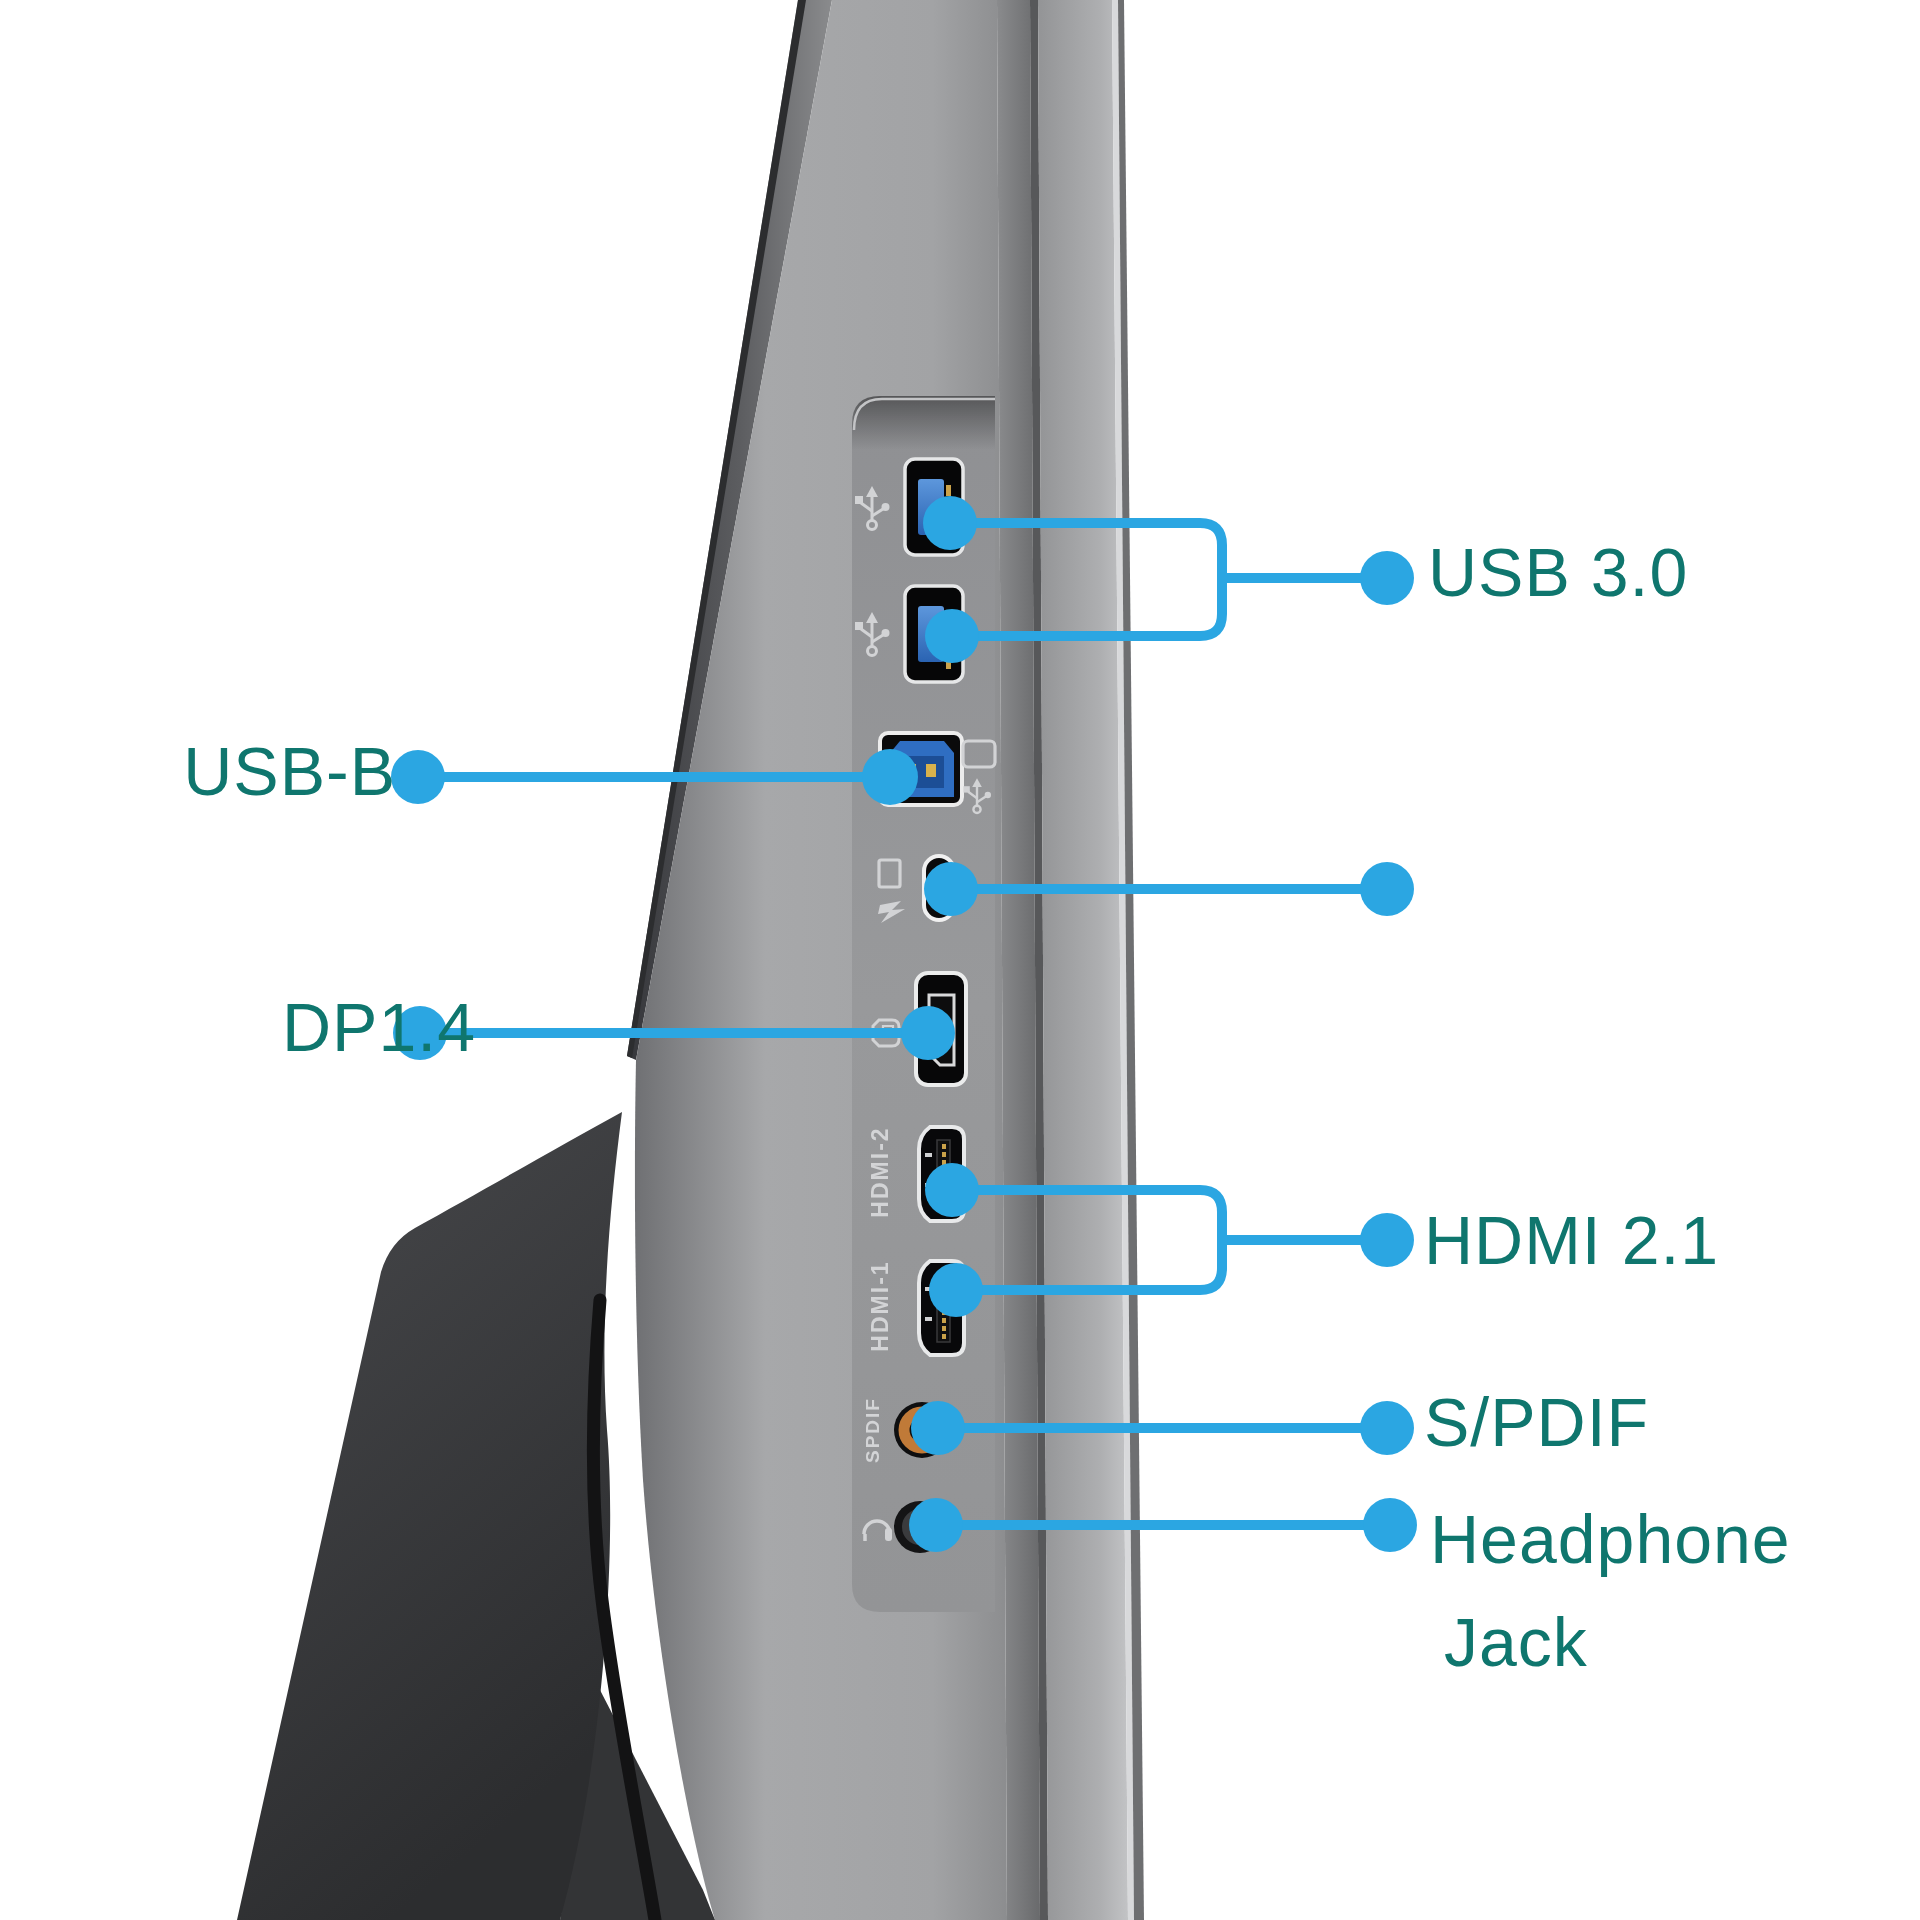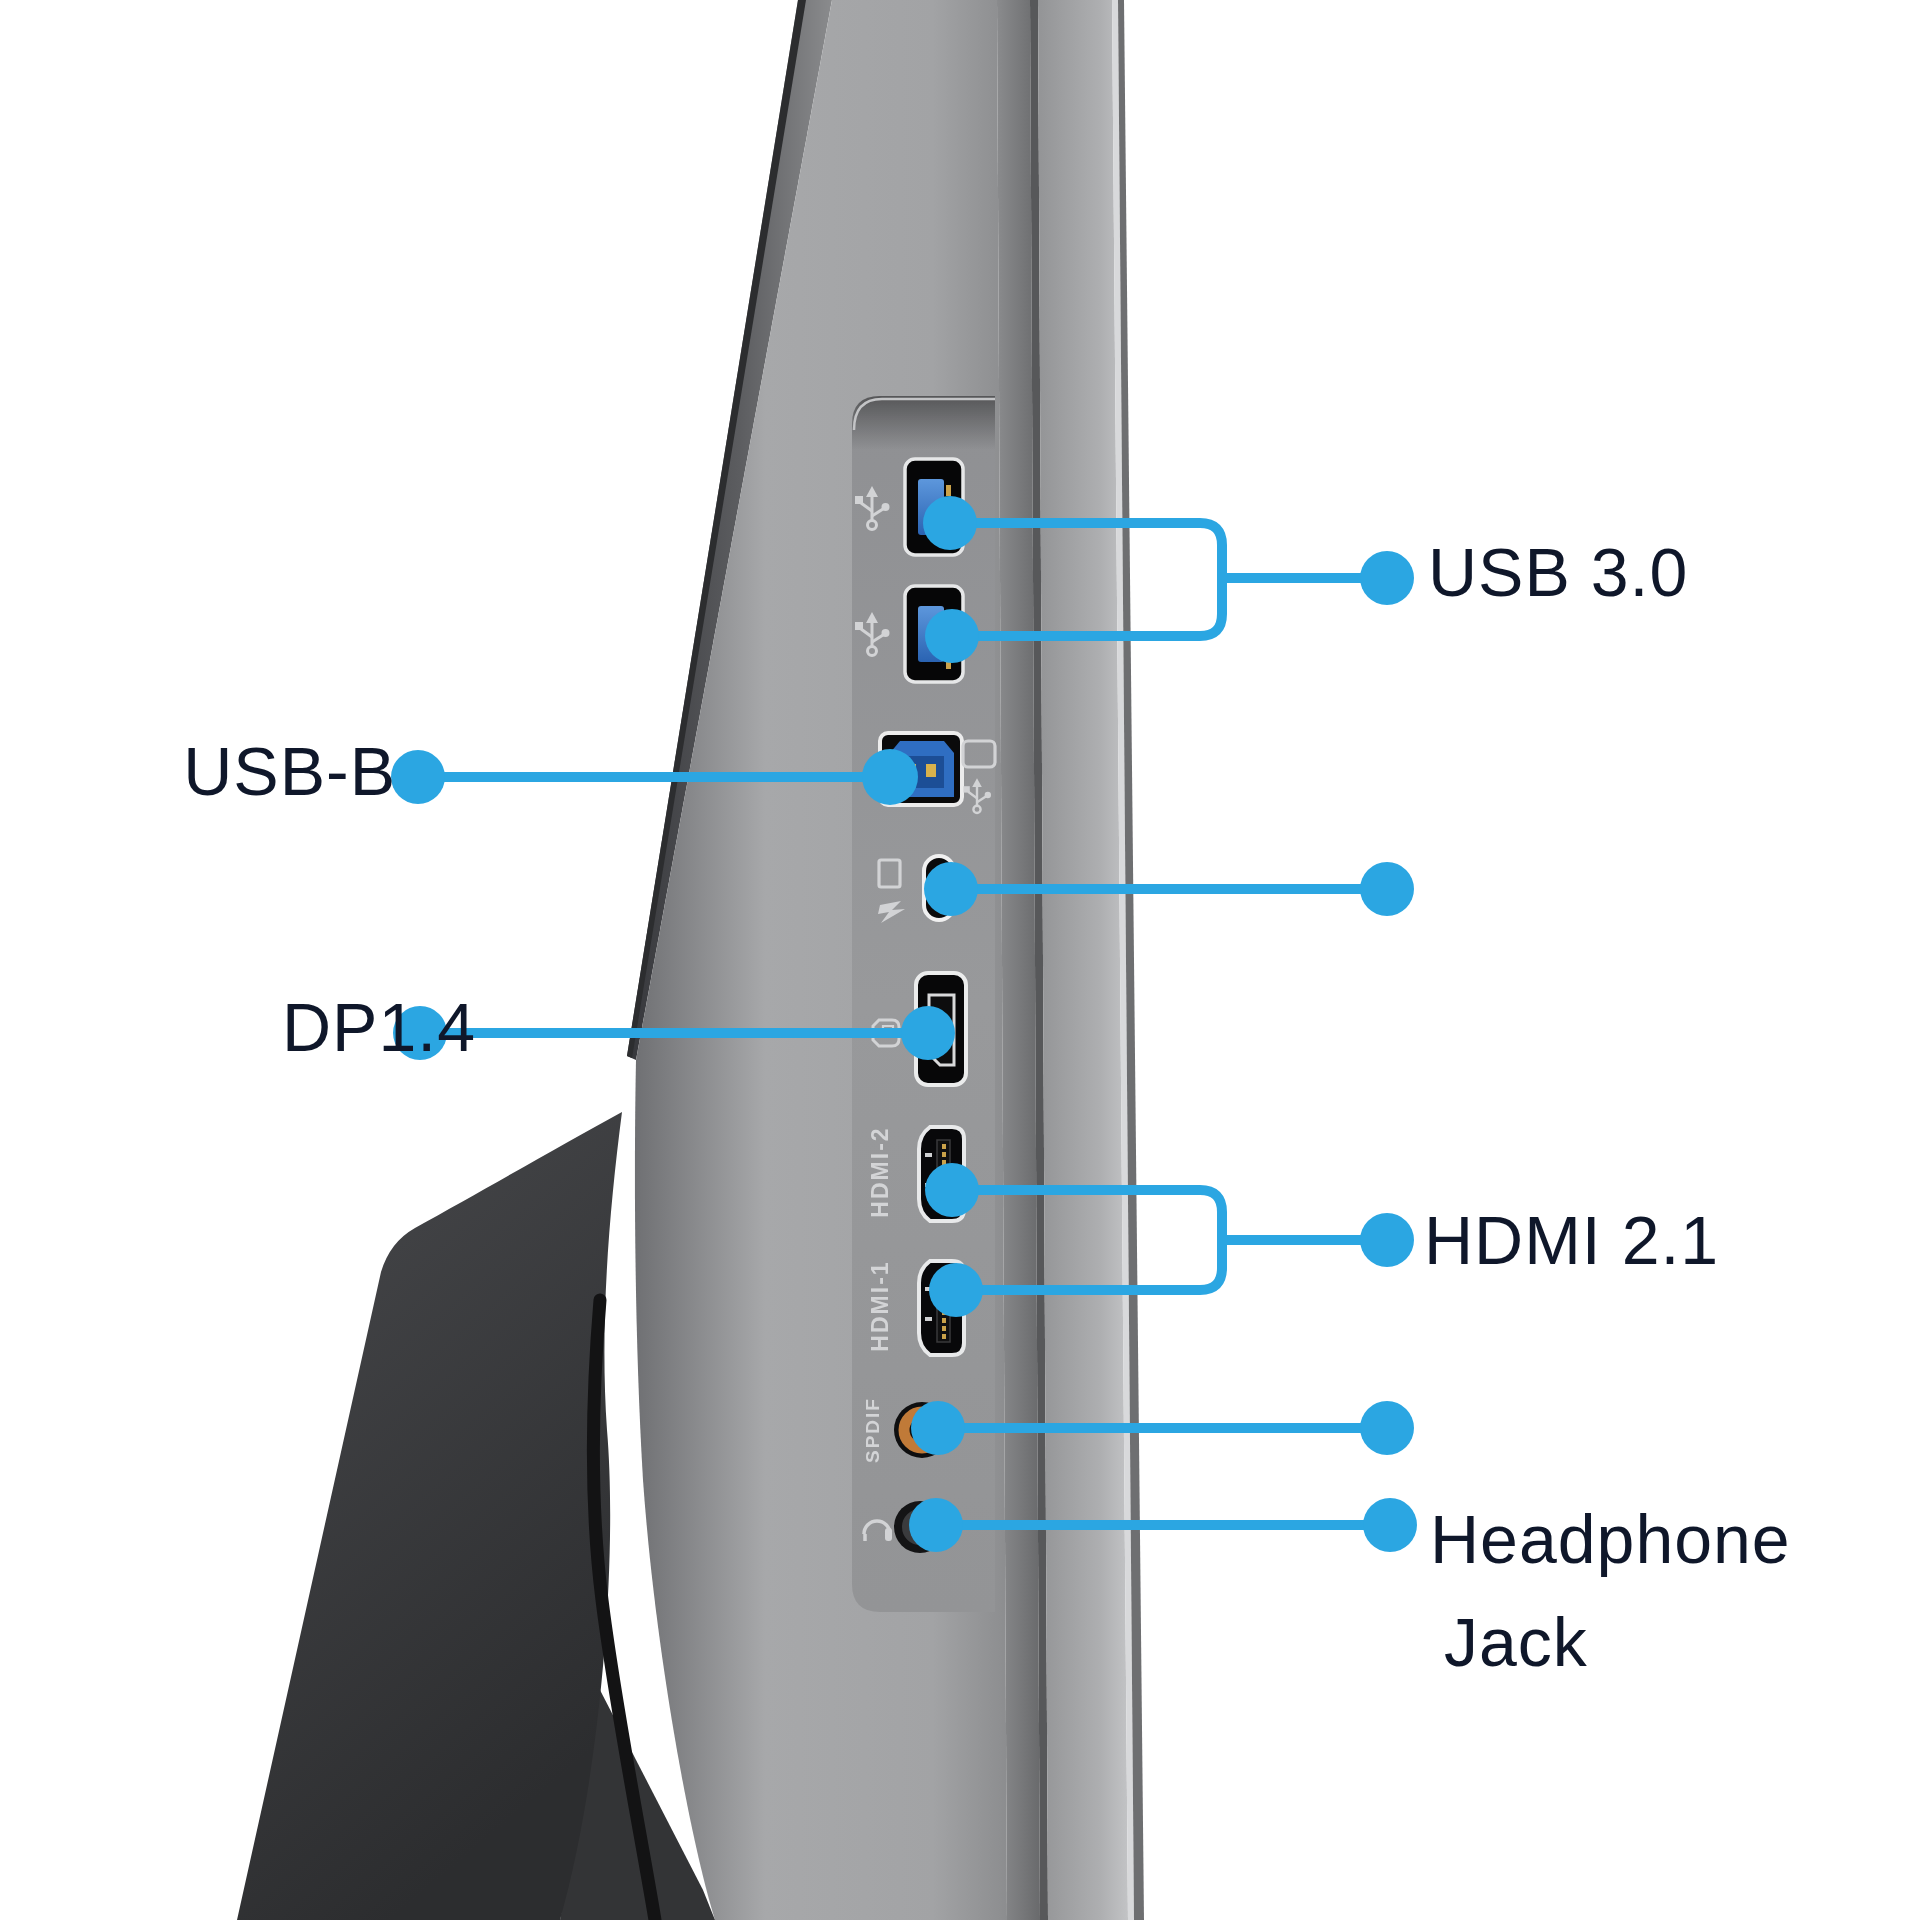--- a/index.html
+++ b/index.html
@@ -2,21 +2,21 @@
 <html><head>
 <meta charset="utf-8">
 <style>
   html,body{margin:0;padding:0;background:#ffffff;}
   .canvas{
     position:relative;width:1920px;height:1920px;background:#ffffff;overflow:hidden;
     font-family:"Liberation Sans", sans-serif;
   }
   .canvas svg{position:absolute;left:0;top:0;}
   .lbl{
-    position:absolute;color:#0f172a;font-size:68px;line-height:1.0;
+    position:absolute;color:#0f766e;font-size:68px;line-height:1.0;
     letter-spacing:1px;white-space:nowrap;font-weight:400;
   }
   .lbl-right{text-align:left;}
   .marking{
     position:absolute;color:#d3d4d6;font-weight:700;text-align:center;
     letter-spacing:2px;transform:rotate(-90deg);
   }
   .mk-hdmi{width:140px;height:26px;font-size:23px;line-height:26px;}
   .mk-spdif{width:110px;height:22px;font-size:19px;line-height:22px;}
 </style>
@@ -204,20 +204,21 @@
         <circle cx="1387" cy="1428" r="27"></circle>
     <circle cx="936" cy="1525" r="27"></circle>
         <circle cx="1390" cy="1525" r="27"></circle>
   </g>
 </svg>
 
   <div class="lbl" style="left:1428px;top:538px;">USB 3.0</div>
   <div class="lbl lbl-right" style="right:1524px;top:737px;">USB-B</div>
   <div class="lbl lbl-right" style="right:1444px;top:993px;">DP1.4</div>
   <div class="lbl" style="left:1424px;top:1200px;margin-top:6px;">HDMI 2.1</div>
+  <div class="lbl" style="left:1424px;top:1388px;">S/PDIF</div>
   <div class="lbl" style="left:1430px;top:1505px;">Headphone</div>
   <div class="lbl" style="left:1444px;top:1608px;">Jack</div>
 
   <div class="marking mk-hdmi" style="left:810px;top:1159px;">HDMI-2</div>
   <div class="marking mk-hdmi" style="left:810px;top:1293px;">HDMI-1</div>
   <div class="marking mk-spdif" style="left:818px;top:1419px;">SPDIF</div>
 
 </div>
 
 </body></html>

